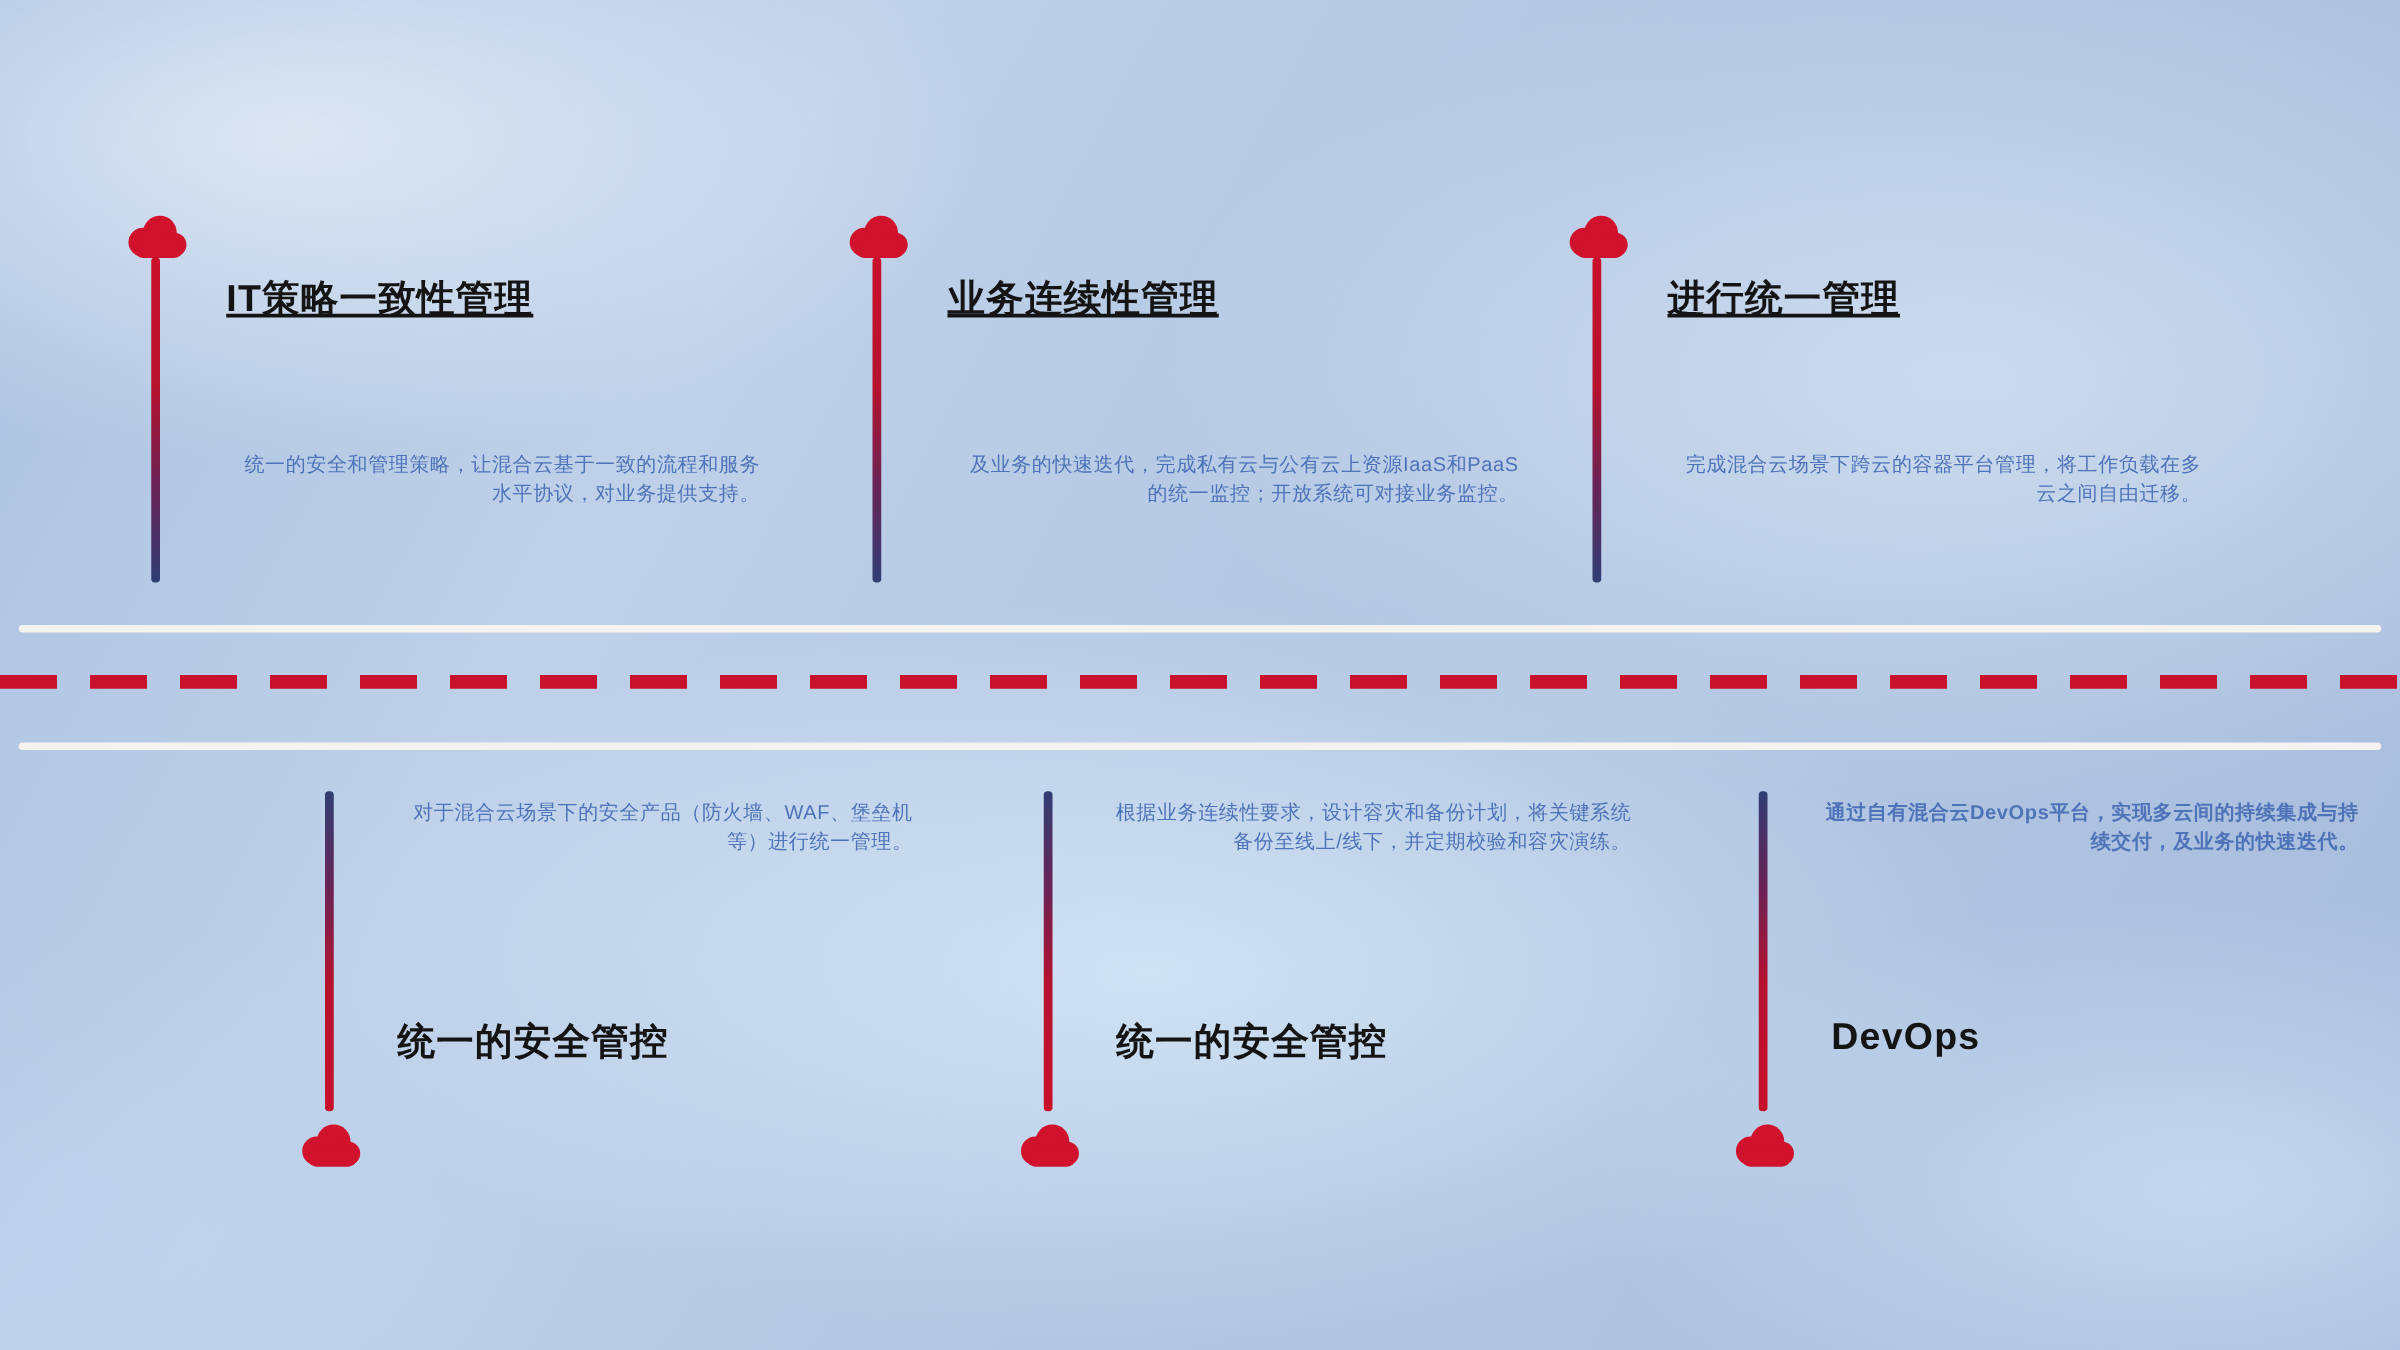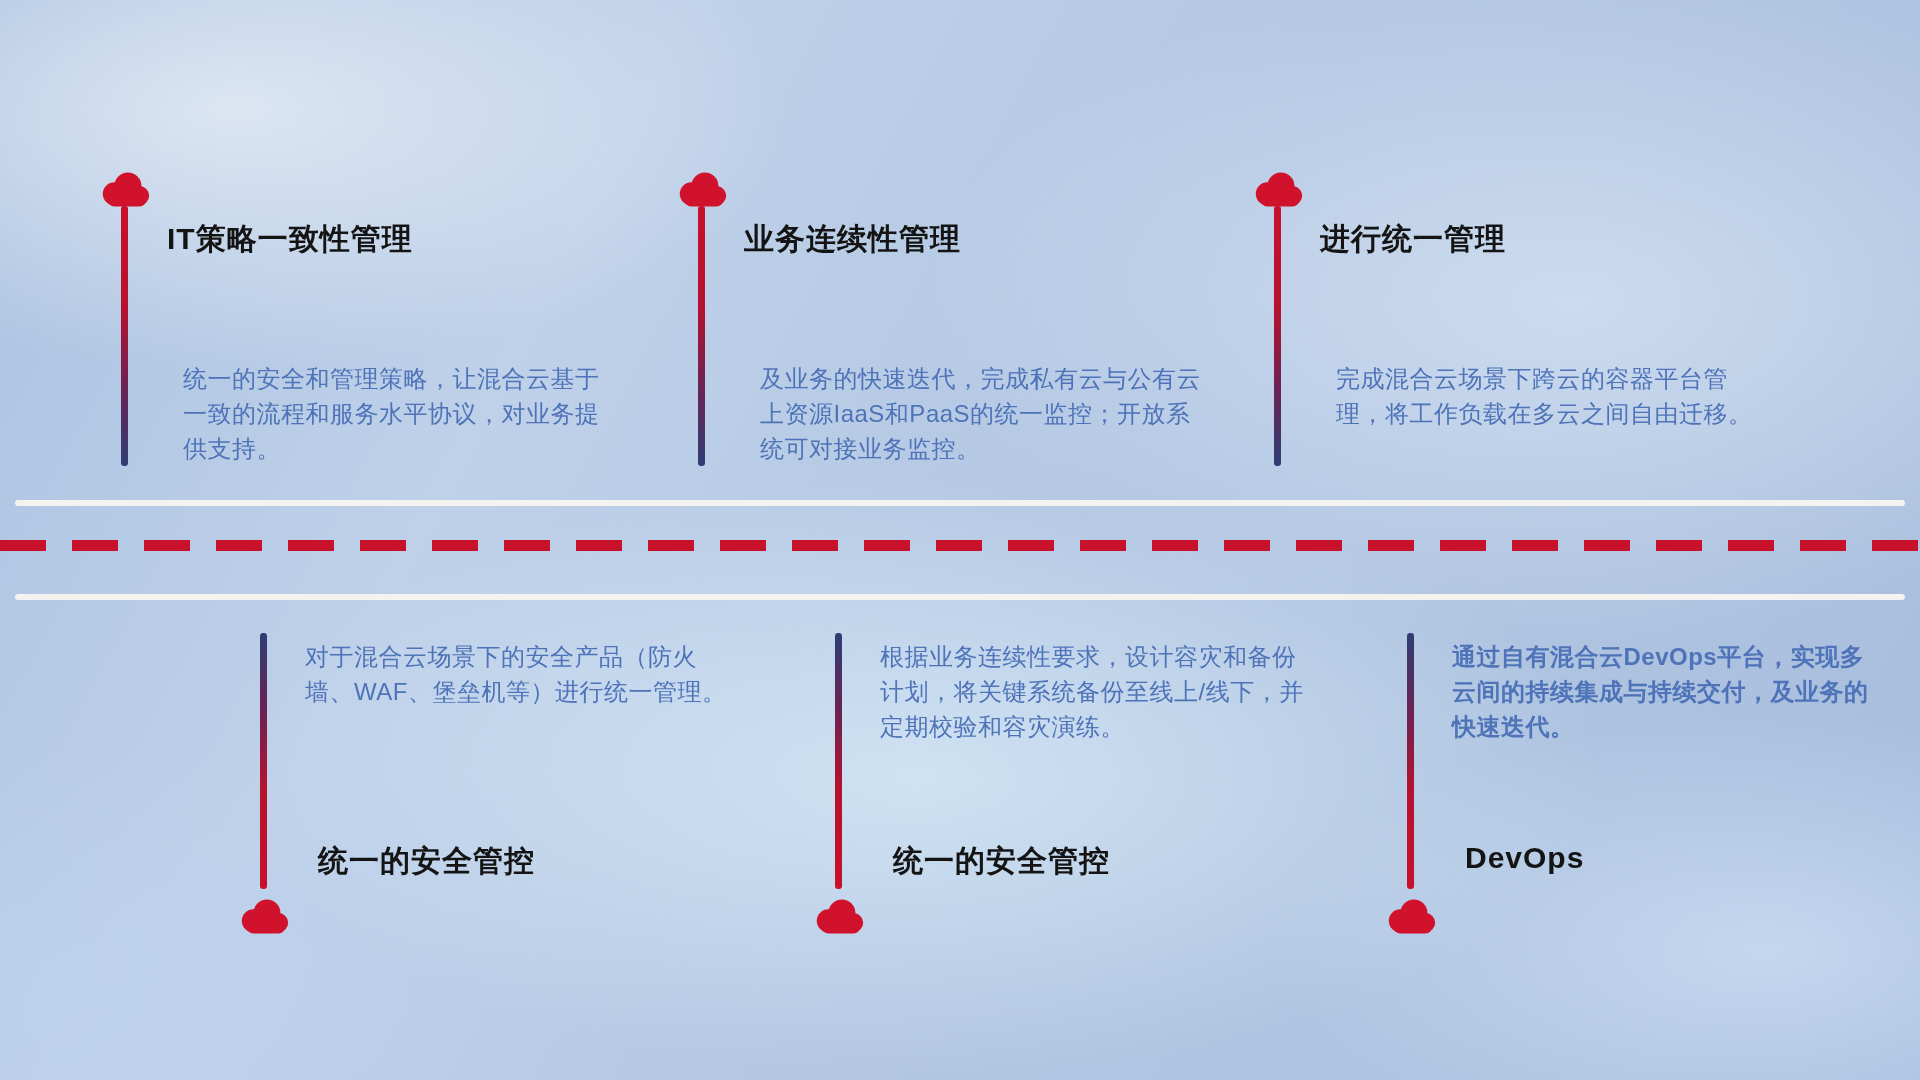--- a/index.html
+++ b/index.html
@@ -29,51 +29,52 @@
 
   .vline { position:absolute; width:7px; border-radius:3px; }
   .vline.down   { background:linear-gradient(180deg,#c9102b 0%,#b5122e 40%,#6a2355 70%,#2f3e74 100%); }
   .vline.up     { background:linear-gradient(0deg,  #c9102b 0%,#b5122e 40%,#6a2355 70%,#2f3e74 100%); }
 
   .item-title {
     position:absolute; font-size:30px; font-weight:700; color:#141414;
     white-space:nowrap; letter-spacing:1px;
   }
   .item-desc {
-    position:absolute; font-size:24px; line-height:1.46; color:#4e73b8;
+    position:absolute; font-size:16px; line-height:1.46; color:#4e73b8;
     letter-spacing:0.5px;
+    text-align:right;
   }
 
   
   .road-line {
     position:absolute; left:15px; width:1890px; height:6px;
     background:#f5f3ef; border-radius:3px;
   }
   .road-line.top { top:500px; }
   .road-line.bottom { top:594px; }
   .road-dashes {
     position:absolute; left:0; top:540px; width:1920px; height:11px;
     background:repeating-linear-gradient(90deg, #c8112a 0 46px, transparent 46px 72px);
   }
 
   
   #t1 { left:96px; }   #t2 { left:673px; }  #t3 { left:1249px; }
   .titem .cloud { left:0; top:0; }
   .titem .vline { left:25px; top:37px; height:260px; }
-  .titem .item-title { left:71px; top:50px; }
+  .titem .item-title { left:85px; top:50px;text-decoration:underline; }
   .titem .item-desc  { left:87px; top:192px; }
   #t1 .item-desc { width:425px; }
   #t2 .item-desc { width:455px; }
   #t3 .item-desc { width:425px; }
 
   #b1 { left:235px; }  #b2 { left:810px; }  #b3 { left:1382px; }
   .bitem .vline { left:25px; top:0; height:256px; }
   .bitem .cloud { left:0;  top:263px; }
   .bitem .item-desc  { left:70px; top:6px; }
-  .bitem .item-title { left:83px; top:208px; }
+  .bitem .item-title { left:83px; top:180px; }
   #b1 .item-desc { width:425px; }
   #b2 .item-desc { width:425px; }
   #b3 .item-desc { width:435px;font-weight:bold; }
 </style>
 </head>
 <body>
 
 <div class="stage">
 
   <div class="road-line top"></div>

